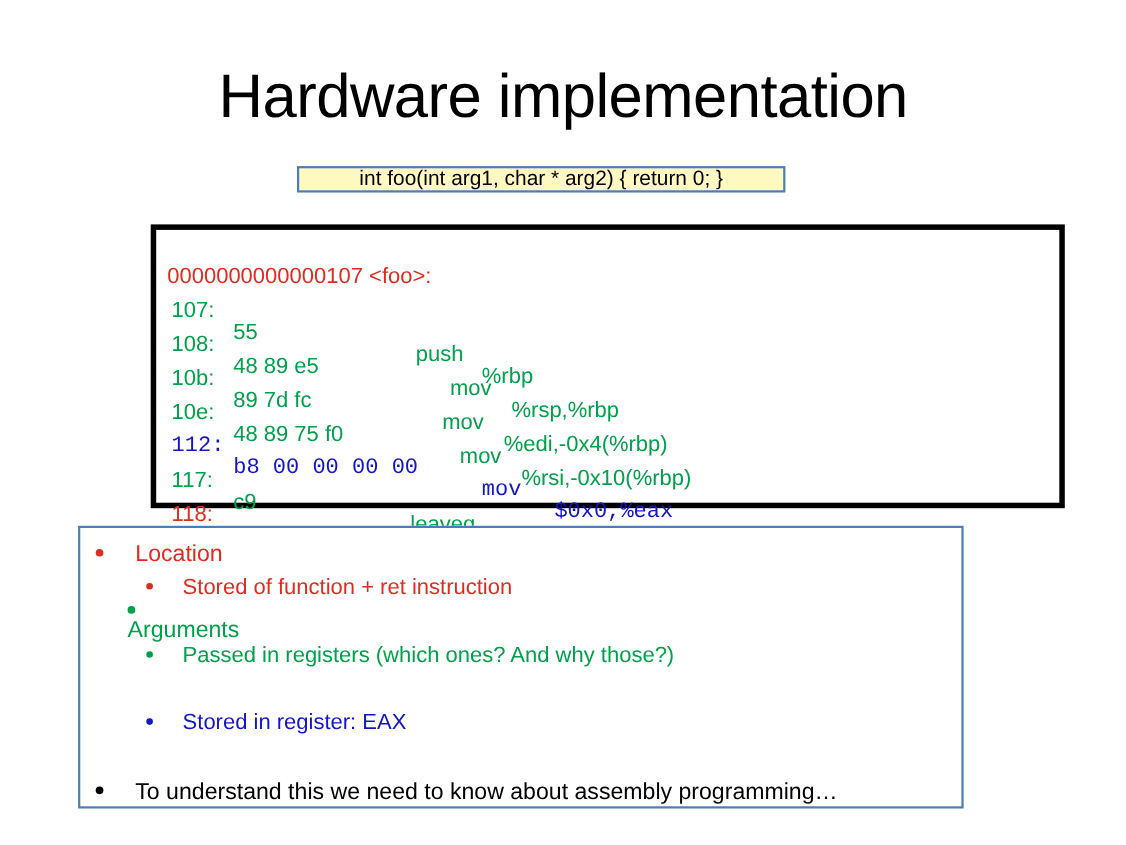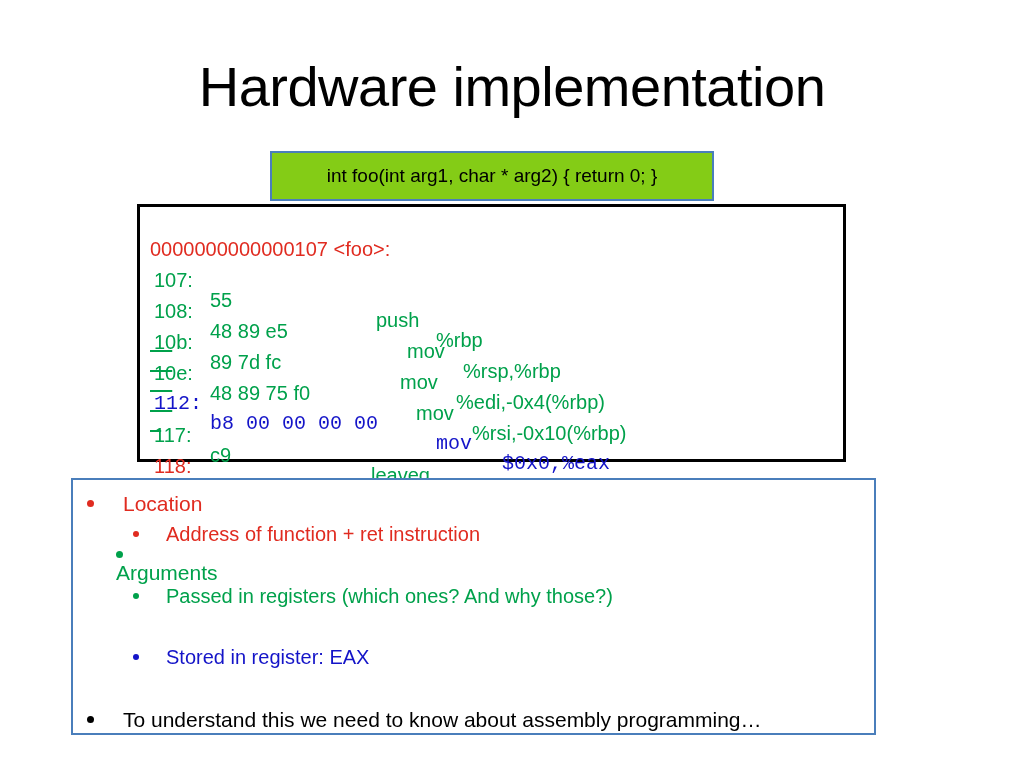--- a/index.html
+++ b/index.html
@@ -30,43 +30,43 @@
     letter-spacing: -0.5px;
     white-space: nowrap;
   }
 
   
   #c-source-box {
     position: absolute;
     left: 270px;
     top: 151px;
     width: 444px;
-    height: 50px;
+    height: 24px;
     box-sizing: border-box;
     border: 2px solid #4A7EBB;
-    background: #84cc16;
+    background: #fef9c3;
     display: flex;
     align-items: center;
     justify-content: center;
   }
   #c-source-text {
     font-size: 19px;
     color: #000000;
     white-space: nowrap;
   }
 
   
   #disasm-box {
     position: absolute;
     left: 137px;
     top: 204px;
-    width: 709px;
+    width: 831px;
     height: 258px;
     box-sizing: border-box;
-    border: 3px solid #000000;
+    border: 5px solid #000000;
     background: #ffffff;
   }
   .asm-line {
     position: absolute;
     white-space: pre;
     font-size: 20px;
     line-height: 20px;
   }
   .asm-line .addr   { position: absolute; }
   .asm-line .bytes  { position: absolute; }
@@ -134,21 +134,21 @@
     <span class="ops" style="left:286px;">%rbp</span>
   </div>
 
   <div class="asm-line c-green" style="left:10px; top:74px;">
     <span class="addr" style="left:4px;">108:</span>
     <span class="bytes" style="left:60px;">48 89 e5</span>
     <span class="mnem" style="left:257px;">mov</span>
     <span class="ops" style="left:313px;">%rsp,%rbp</span>
   </div>
 
-  <div class="asm-line c-green" style="left:10px; top:105px;text-decoration:underline;">
+  <div class="asm-line c-green" style="left:10px; top:105px;">
     <span class="addr" style="left:4px;">10b:</span>
     <span class="bytes" style="left:60px;">89 7d fc</span>
     <span class="mnem" style="left:250px;">mov</span>
     <span class="ops" style="left:306px;">%edi,-0x4(%rbp)</span>
   </div>
 
   <div class="asm-line c-green" style="left:10px; top:136px;">
     <span class="addr" style="left:4px;">10e:</span>
     <span class="bytes" style="left:60px;">48 89 75 f0</span>
     <span class="mnem" style="left:266px;">mov</span>
@@ -180,21 +180,21 @@
 
 <div id="bullet-box">
 
   <div class="bullet-row bullet-lvl1" style="left:14px; top:13px;">
     <span class="bullet-dot" style="background:#E02B20;"></span>
     <span class="bullet-text" style="color:#E02B20; margin-left:29px;">Location</span>
   </div>
 
   <div class="bullet-row bullet-lvl2" style="left:60px; top:44px;">
     <span class="bullet-dot" style="background:#E02B20;"></span>
-    <span class="bullet-text" style="color:#E02B20; margin-left:27px;">Address of function + ret instruction</span>
+    <span class="bullet-text" style="color:#E02B20; margin-left:27px;">Stored of function + ret instruction</span>
   </div>
 
   <div class="bullet-row bullet-lvl1" style="left:14px; top:75px;flex-direction:column;">
     <span class="bullet-dot" style="background:#00A14B;"></span>
     <span class="bullet-text" style="color:#00A14B; margin-left:29px;">Arguments</span>
   </div>
 
   <div class="bullet-row bullet-lvl2" style="left:60px; top:106px;">
     <span class="bullet-dot" style="background:#00A14B;"></span>
     <span class="bullet-text" style="color:#00A14B; margin-left:27px;">Passed in registers (which ones? And why those?)</span>

